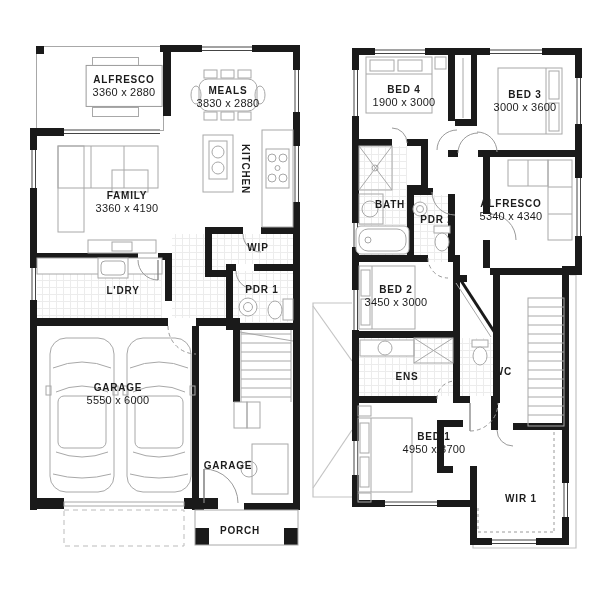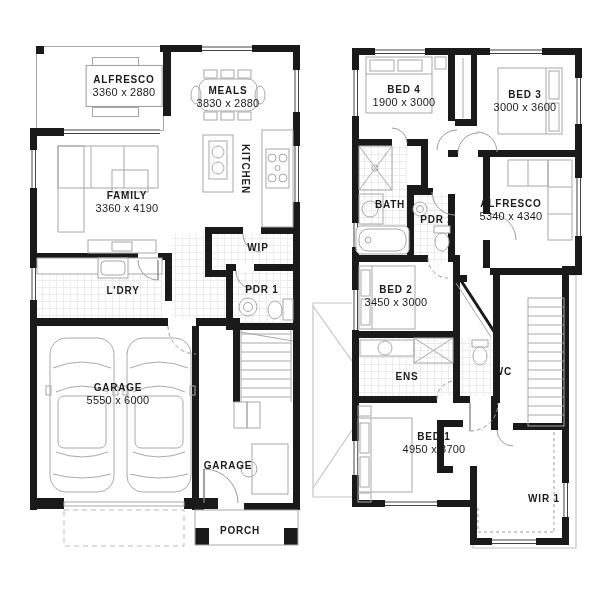--- a/index.html
+++ b/index.html
@@ -456,17 +456,17 @@
 <div class="lbl" style="left:407px;top:377px">
   <div class="nm">ENS</div>
 </div>
 <div class="lbl" style="left:503px;top:372px">
   <div class="nm">WC</div>
 </div>
 <div class="lbl" style="left:434px;top:443px">
   <div class="nm">BED 1</div>
   <div class="dm">4950 x 3700</div>
 </div>
-<div class="lbl" style="left:544px;top:499px">
+<div class="lbl" style="left:521px;top:499px">
   <div class="nm">WIR 1</div>
 </div>
 
 </div>
 
 </body></html>

